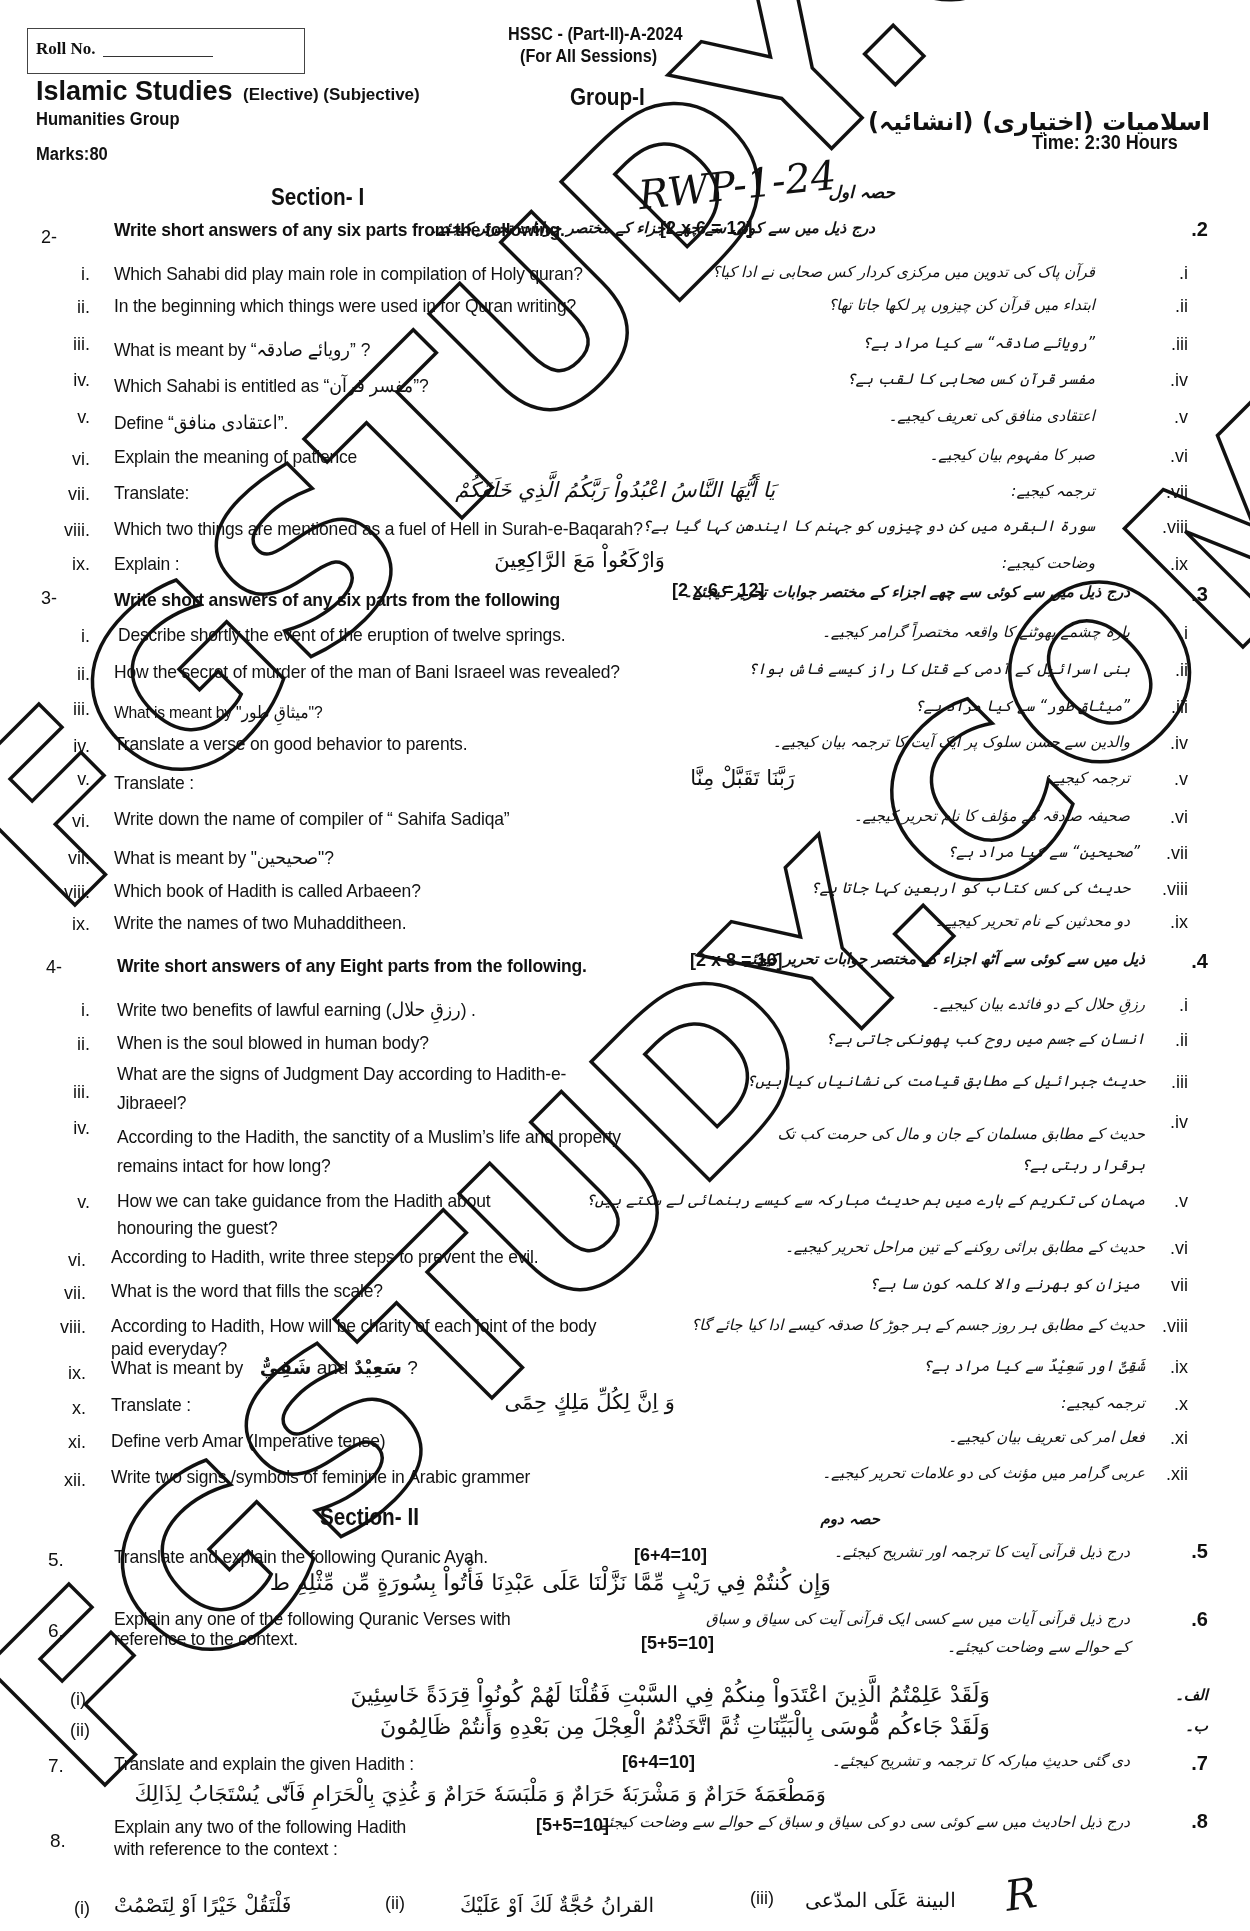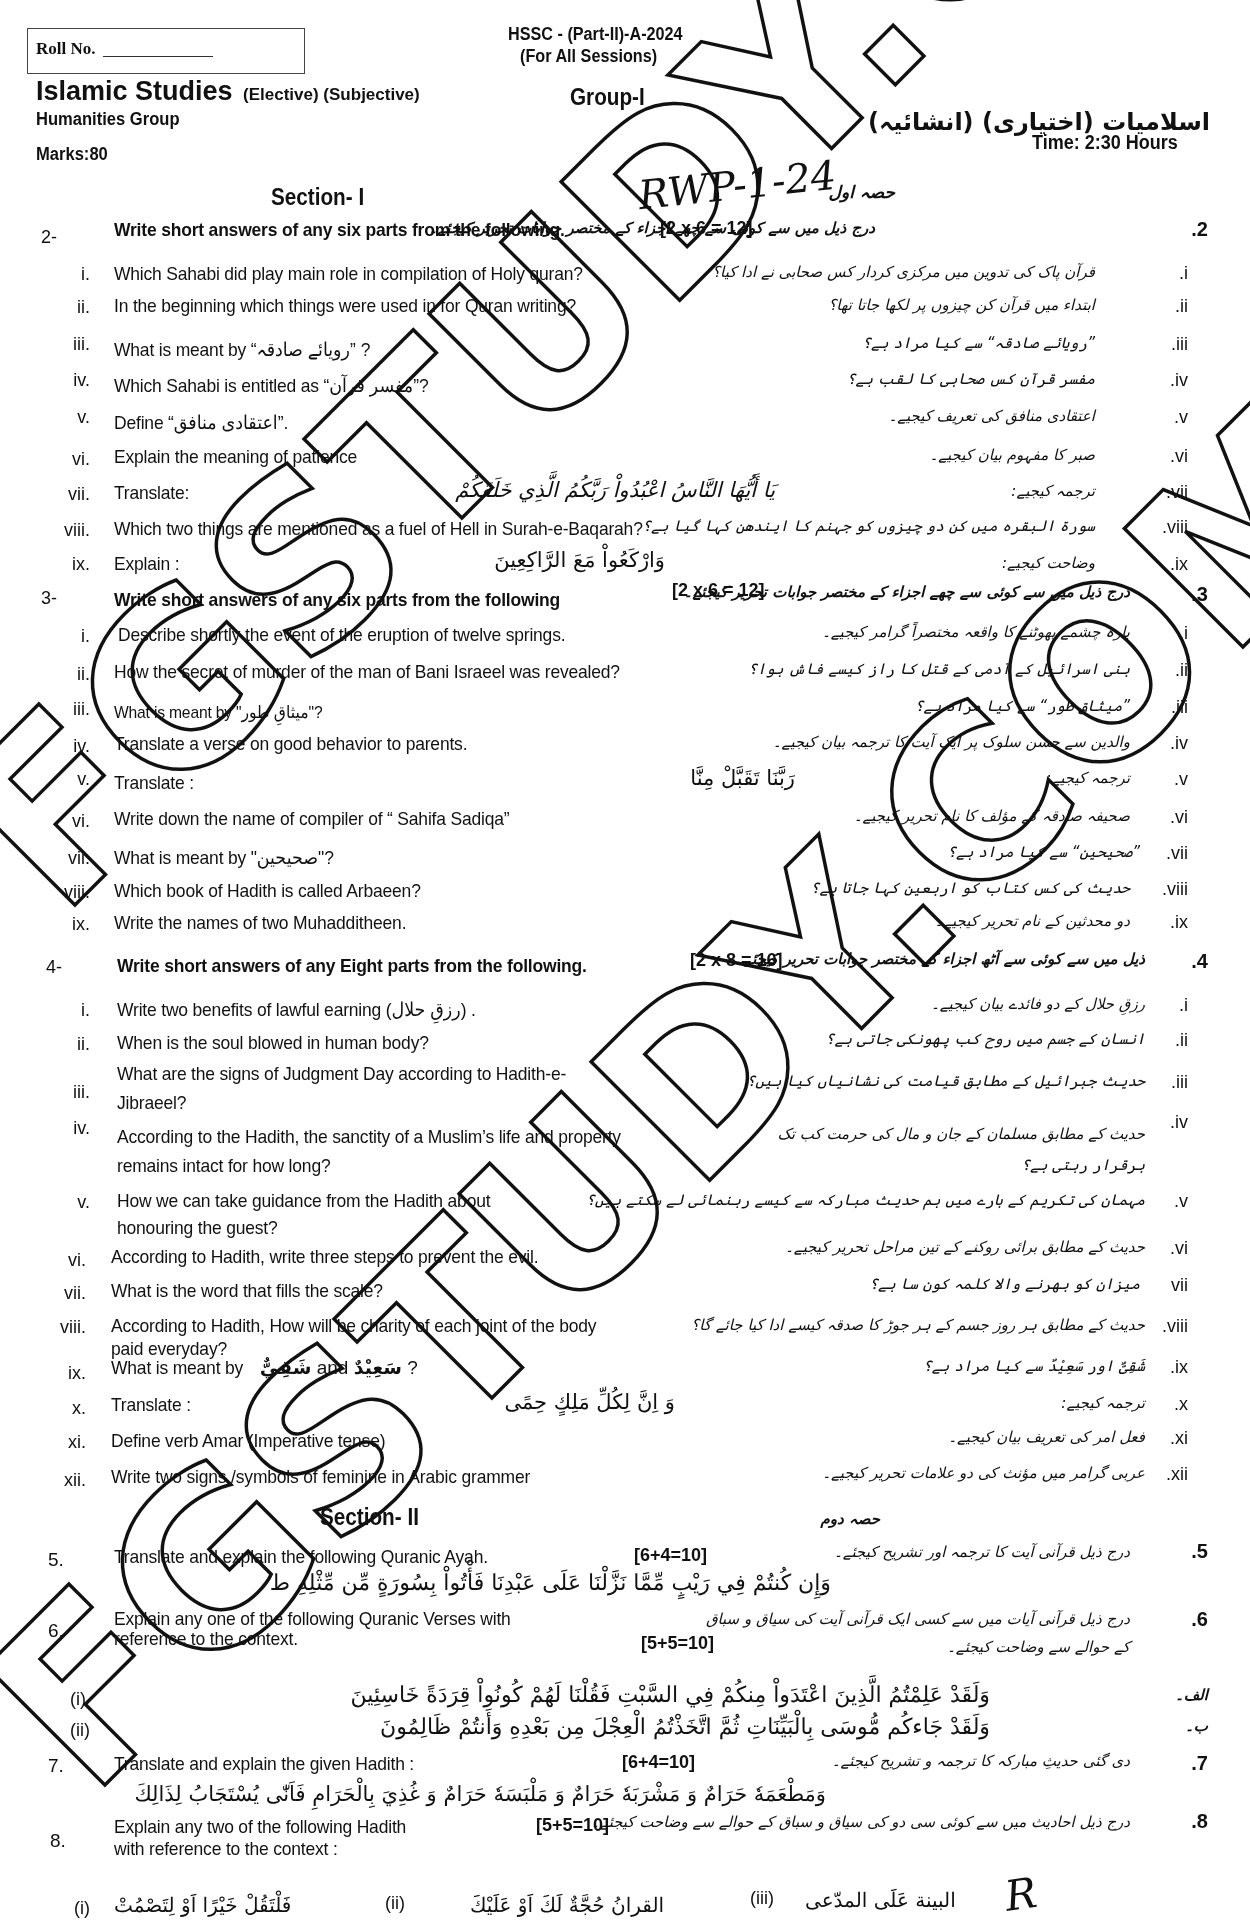--- a/index.html
+++ b/index.html
@@ -276,21 +276,21 @@
   <div class="abs num" style="left:50px;top:1830px;font-size:19px;">8.</div>
   <div class="abs en" style="left:114px;top:1816px;">Explain any two of the following Hadith</div>
   <div class="abs en" style="left:114px;top:1838px;">with reference to the context :</div>
   <div class="abs marks" style="left:536px;top:1815px;">[5+5=10]</div>
   <div class="abs ur" style="right:120px;top:1813px;">درج ذیل احادیث میں سے کوئی سی دو کی سیاق و سباق کے حوالے سے وضاحت کیجئے۔</div>
   <div class="abs num" style="right:42px;top:1810px;font-weight:bold;font-size:20px;">.8</div>
 
   <div class="abs num" style="left:74px;top:1898px;">(i)</div>
   <div class="abs ar" style="left:114px;top:1893px;font-size:20px;direction:rtl;">فَلْتَقُلْ خَيْرًا اَوْ لِتَصْمُتْ</div>
   <div class="abs num" style="left:385px;top:1893px;">(ii)</div>
-  <div class="abs ar" style="left:460px;top:1893px;font-size:20px;margin-left:10px;">القرانُ حُجَّةٌ لَكَ اَوْ عَلَيْكَ</div>
+  <div class="abs ar" style="left:460px;top:1893px;font-size:20px;">القرانُ حُجَّةٌ لَكَ اَوْ عَلَيْكَ</div>
   <div class="abs num" style="left:750px;top:1888px;">(iii)</div>
   <div class="abs ar" style="left:805px;top:1888px;font-size:20px;">البينة عَلَى المدّعى</div>
   <div class="abs hand" style="left:1005px;top:1870px;font-size:42px;transform:rotate(-8deg);">R</div>
 </div>
 
 <svg class="watermark" viewBox="0 0 1250 1931" xmlns="http://www.w3.org/2000/svg">
   <text x="0" y="0" transform="translate(60,920) rotate(-45)" font-family="DejaVu Sans, sans-serif" font-weight="bold" font-size="230" fill="none" stroke="#111" stroke-width="3.5">FGSTUDY.COM</text>
   <text x="0" y="0" transform="translate(90,1800) rotate(-45)" font-family="DejaVu Sans, sans-serif" font-weight="bold" font-size="230" fill="none" stroke="#111" stroke-width="3.5">FGSTUDY.COM</text>
 </svg>
 

